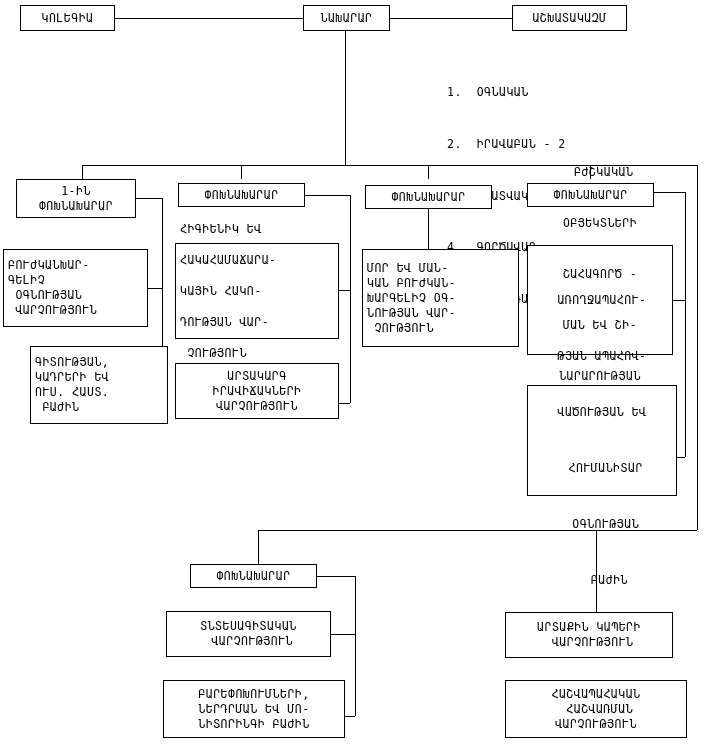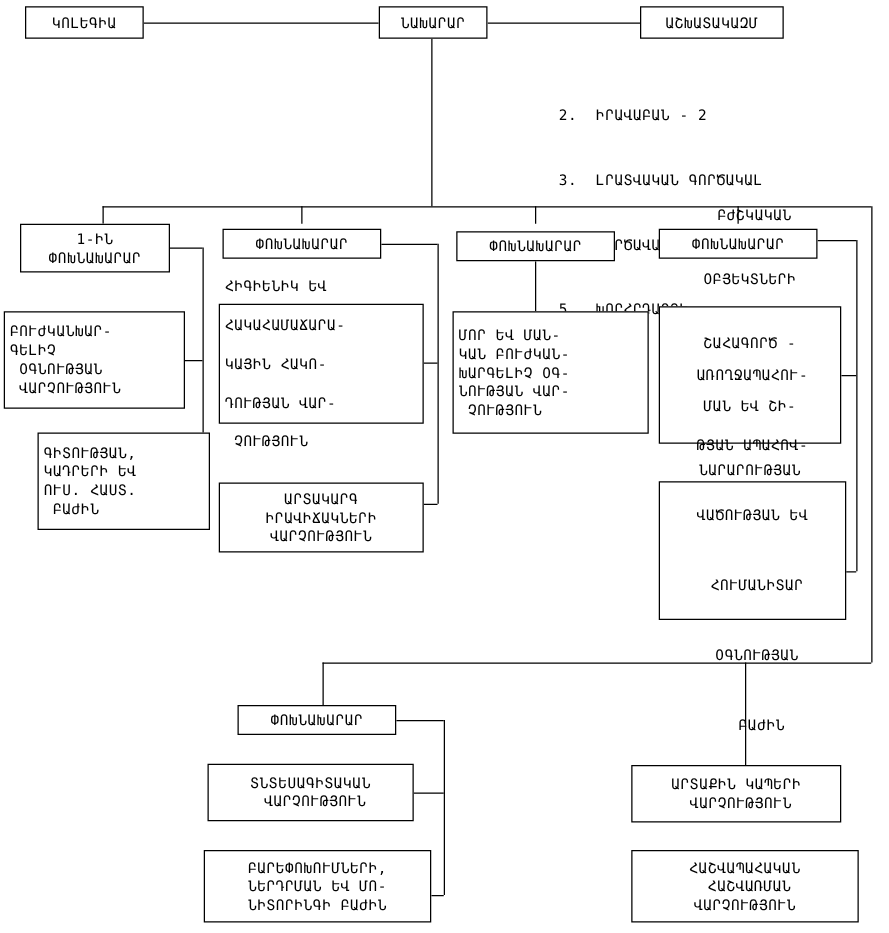--- a/index.html
+++ b/index.html
@@ -75,20 +75,21 @@
 
   <div class="node" style="left:512px; top:5px; width:115px; height:26px;">
     <span class="ln">ԱՇԽԱՏԱԿԱԶՄ</span>
   </div>
 
   <div class="line hline" style="left:115px; top:18px; width:188px;"></div>
 
   <div class="line hline" style="left:390px; top:18px; width:122px;"></div>
 
   <div id="staff-list">
+    <span class="item">1.  ՕԳՆԱԿԱՆ</span>
     <span class="item">2.  ԻՐԱՎԱԲԱՆ - 2</span>
     <span class="item">3.  ԼՐԱՏՎԱԿԱՆ ԳՈՐԾԱԿԱԼ</span>
     <span class="item">4.  ԳՈՐԾԱՎԱՐ</span>
     <span class="item">5.  ԽՈՐՀՐԴԱՏՈՒ</span>
   </div>
 
   <div class="line vline" style="left:345px; top:31px; height:134px;"></div>
 
   <div class="line hline" style="left:82px; top:165px; width:615px;"></div>
 
@@ -141,21 +142,21 @@
   <div class="line hline" style="left:339px; top:403px; width:11px;"></div>
 
   <div class="node" style="left:175px; top:243px; width:164px; height:96px; align-items:flex-start; padding-left:4px;gap:16px;">
     <span class="ln">ՀԻԳԻԵՆԻԿ ԵՎ</span>
     <span class="ln">ՀԱԿԱՀԱՄԱՃԱՐԱ-</span>
     <span class="ln">ԿԱՅԻՆ ՀԱԿՈ-</span>
     <span class="ln">ԴՈՒԹՅԱՆ ՎԱՐ-</span>
     <span class="ln"> ՉՈՒԹՅՈՒՆ</span>
   </div>
 
-  <div class="node" style="left:175px; top:386px; width:164px; height:56px;">
+  <div class="node" style="left:175px; top:363px; width:164px; height:56px;">
     <span class="ln">ԱՐՏԱԿԱՐԳ</span>
     <span class="ln">ԻՐԱՎԻՃԱԿՆԵՐԻ</span>
     <span class="ln">ՎԱՐՉՈՒԹՅՈՒՆ</span>
   </div>
 
   <div class="line vline" style="left:428px; top:209px; height:40px;"></div>
 
   <div class="node" style="left:362px; top:249px; width:157px; height:98px; align-items:flex-start; padding-left:4px;">
     <span class="ln">ՄՈՐ ԵՎ ՄԱՆ-</span>
     <span class="ln">ԿԱՆ ԲՈՒԺԿԱՆ-</span>

